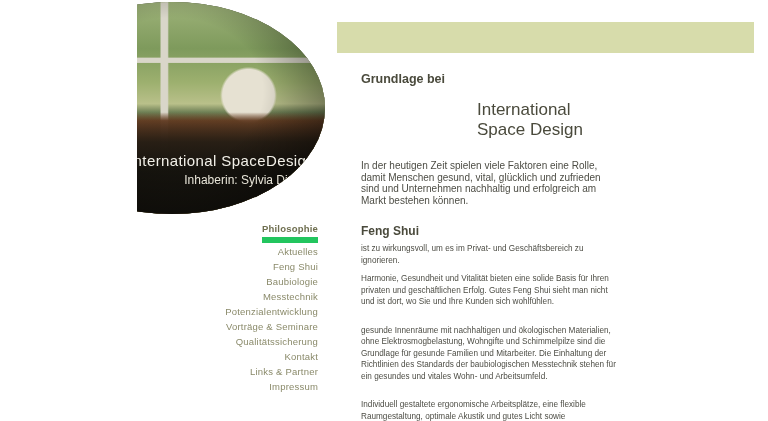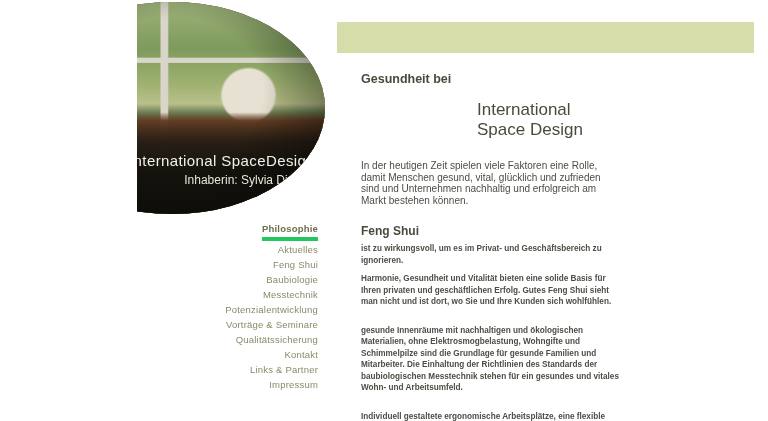--- a/index.html
+++ b/index.html
@@ -108,21 +108,21 @@
     font-size: 9.5px;
     line-height: 15px;
     color: #8a8a6a;
     text-decoration: none;
     padding: 0;
     letter-spacing: 0.2px;
   }
   .nav-item.active {
     color: #6f6f50;
     font-weight: bold;
-    border-bottom: 4px solid #22c55e;
+    border-bottom: 6px solid #22c55e;
     display: inline-block;
     padding-bottom: 1px;
     margin-bottom: 1px;
     margin-left: 32px;
   }
 
   
   .right-col {
     position: absolute;
     left: 325px;
@@ -167,21 +167,20 @@
     font-size: 12px;
     font-weight: bold;
     color: #4a4a3c;
     margin: 0 0 5px 0;
   }
   .sec-p {
     font-size: 8.2px;
     line-height: 11.5px;
     color: #4d4d45;
     margin: 0 0 17px 0;
-    font-weight: bold;
   }
 </style>
 </head>
 <body>
 
 <div class="page">
 
   <div class="left-col">
 
     <div class="photo-wrap">
@@ -207,21 +206,21 @@
       <a class="nav-item" href="#">Kontakt</a>
       <a class="nav-item" href="#">Links &amp; Partner</a>
       <a class="nav-item" href="#">Impressum</a>
     </nav>
   </div>
 
   <div class="right-col">
     <div class="top-band"></div>
 
     <div class="content">
-      <p class="welcome">Gesundheit bei</p>
+      <p class="welcome">Grundlage bei</p>
       <p class="brand-line">International Space Design</p>
 
       <p class="intro">In der heutigen Zeit spielen viele Faktoren eine Rolle, damit Menschen gesund, vital, glücklich und zufrieden sind und Unternehmen nachhaltig und erfolgreich am Markt bestehen können.</p>
 
       <h2 class="sec-h">Feng Shui</h2>
       <p class="sec-p" style="margin-bottom:7px">ist zu wirkungsvoll, um es im Privat- und Geschäftsbereich zu ignorieren.</p>
       <p class="sec-p">Harmonie, Gesundheit und Vitalität bieten eine solide Basis für Ihren privaten und geschäftlichen Erfolg. Gutes Feng Shui sieht man nicht und ist dort, wo Sie und Ihre Kunden sich wohlfühlen.</p>
 
       <p class="sec-p">gesunde Innenräume mit nachhaltigen und ökologischen Materialien, ohne Elektrosmogbelastung, Wohngifte und Schimmelpilze sind die Grundlage für gesunde Familien und Mitarbeiter. Die Einhaltung der Richtlinien des Standards der baubiologischen Messtechnik stehen für ein gesundes und vitales Wohn- und Arbeitsumfeld.</p>
 

